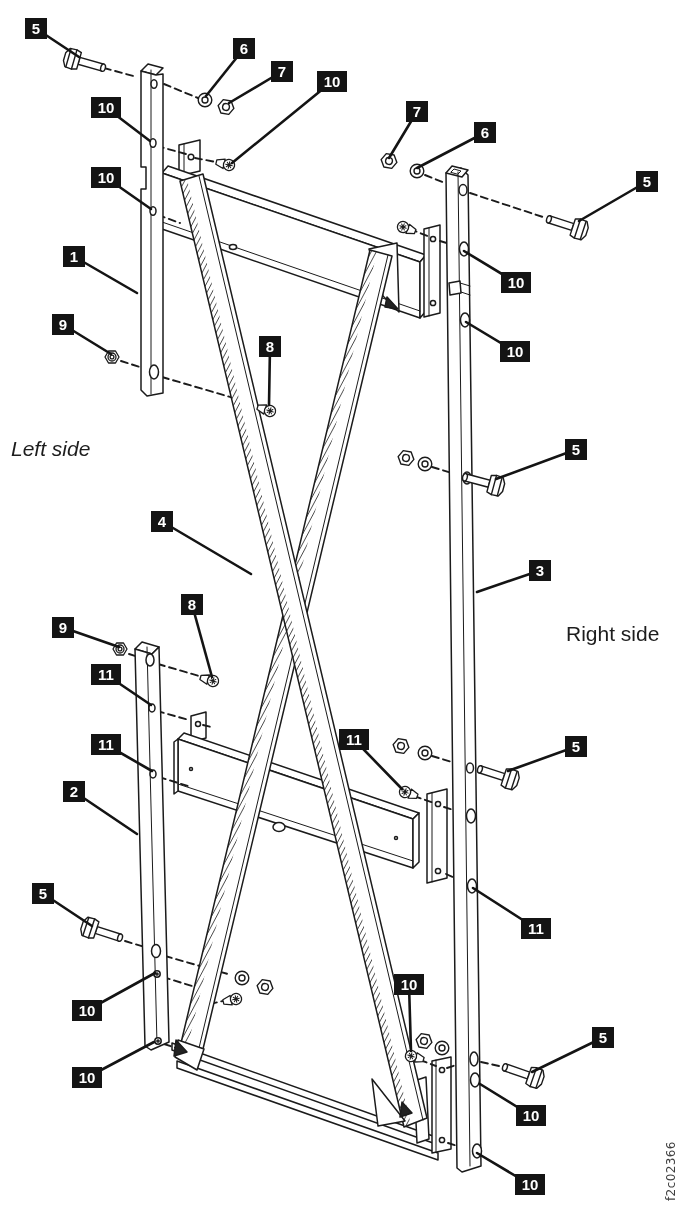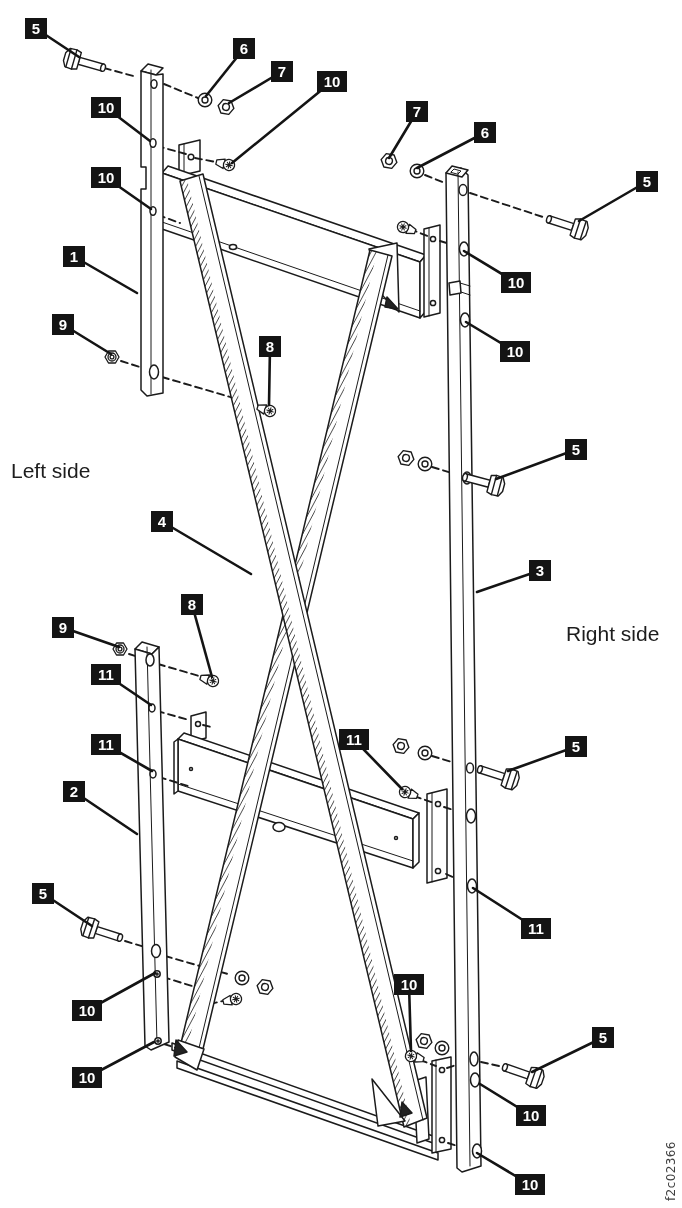--- a/index.html
+++ b/index.html
@@ -1,20 +1,20 @@
 <!DOCTYPE html>
 <html><head>
 <meta charset="utf-8">
 <style>
   html,body{margin:0;padding:0;background:#fff;}
   .stage{position:relative;width:682px;height:1208px;background:#ffffff;overflow:hidden;
          font-family:"Liberation Sans",sans-serif;}
   .stage svg{position:absolute;left:0;top:0;}
   .side-label{position:absolute;font-size:21px;color:#1d1d1d;white-space:nowrap;}
-  #left-side-label{left:11px;top:459px;}
+  #left-side-label{left:11px;top:437px;font-style:italic;}
   #right-side-label{left:566px;top:622px;}
   .fig-id{position:absolute;left:664px;top:1201px;transform:rotate(-90deg);
           transform-origin:0 0;font-size:12px;color:#3f3f3f;letter-spacing:.4px;
           font-family:"DejaVu Sans",sans-serif;white-space:nowrap;}
   .callout{position:absolute;background:#141414;color:#fff;font-weight:bold;
            font-size:15px;line-height:21px;height:21px;text-align:center;
            box-sizing:border-box;}
 </style>
 </head>
 <body>

